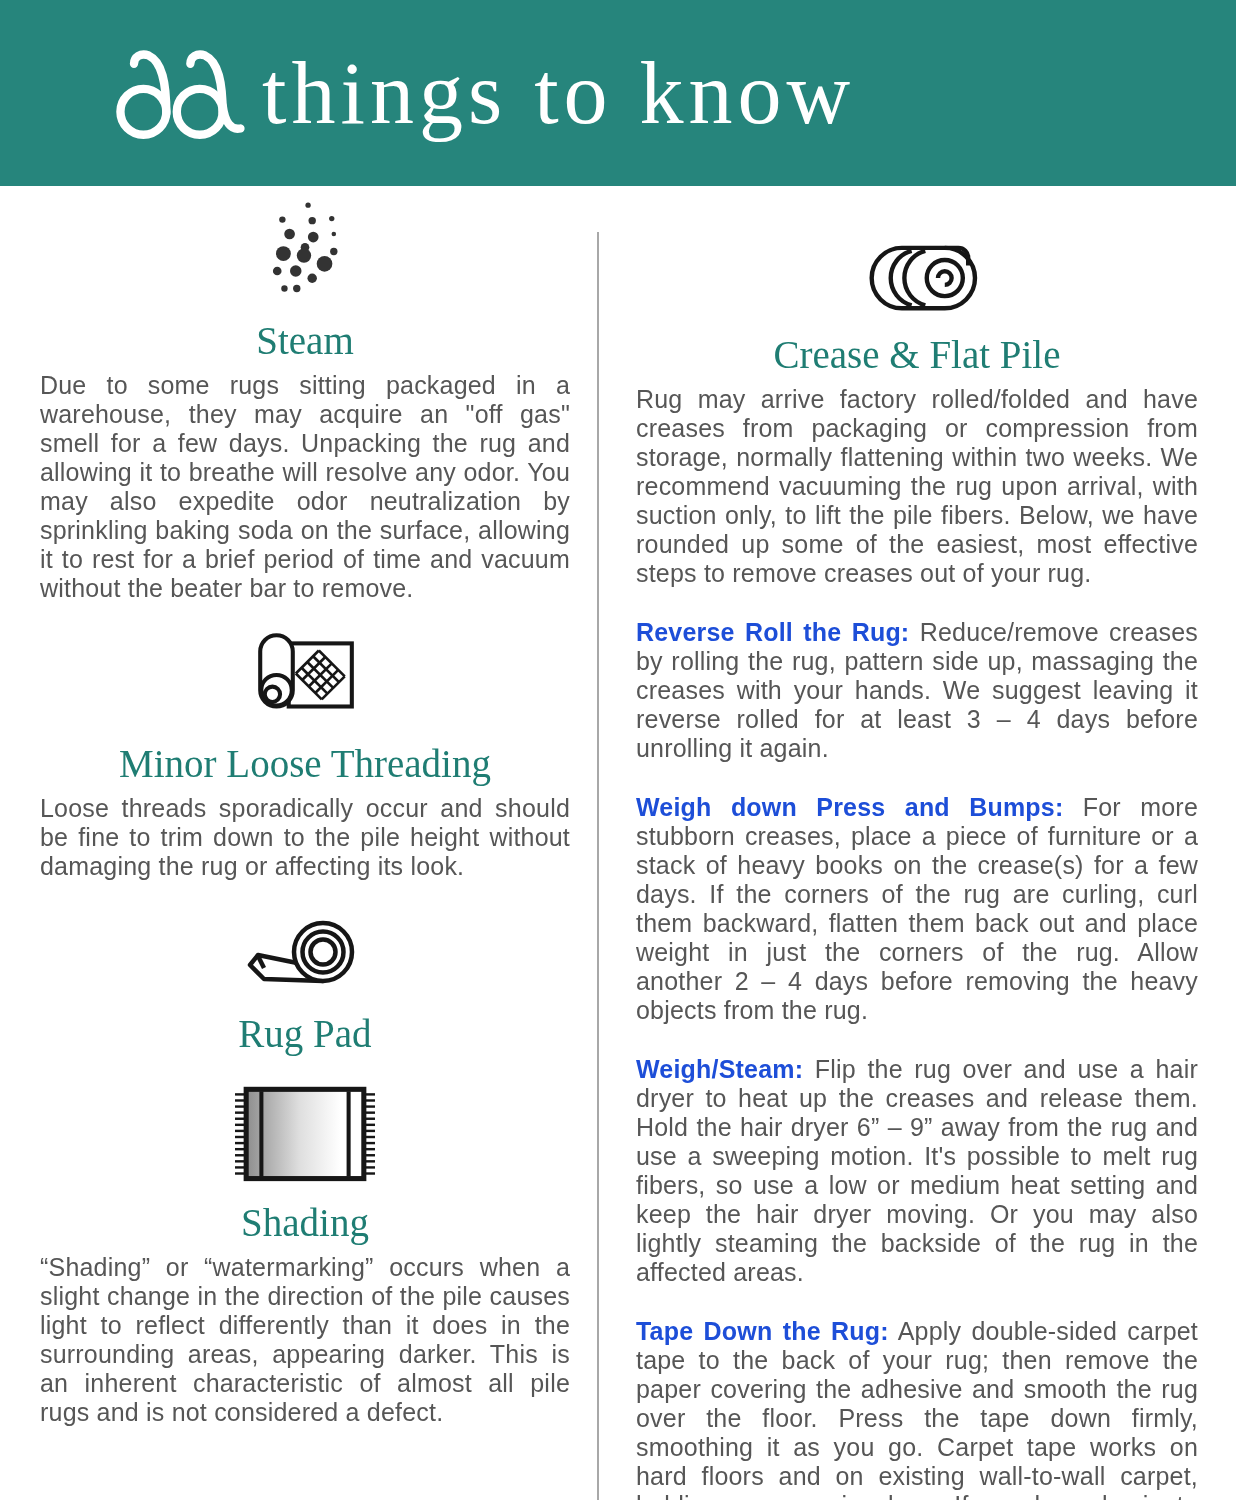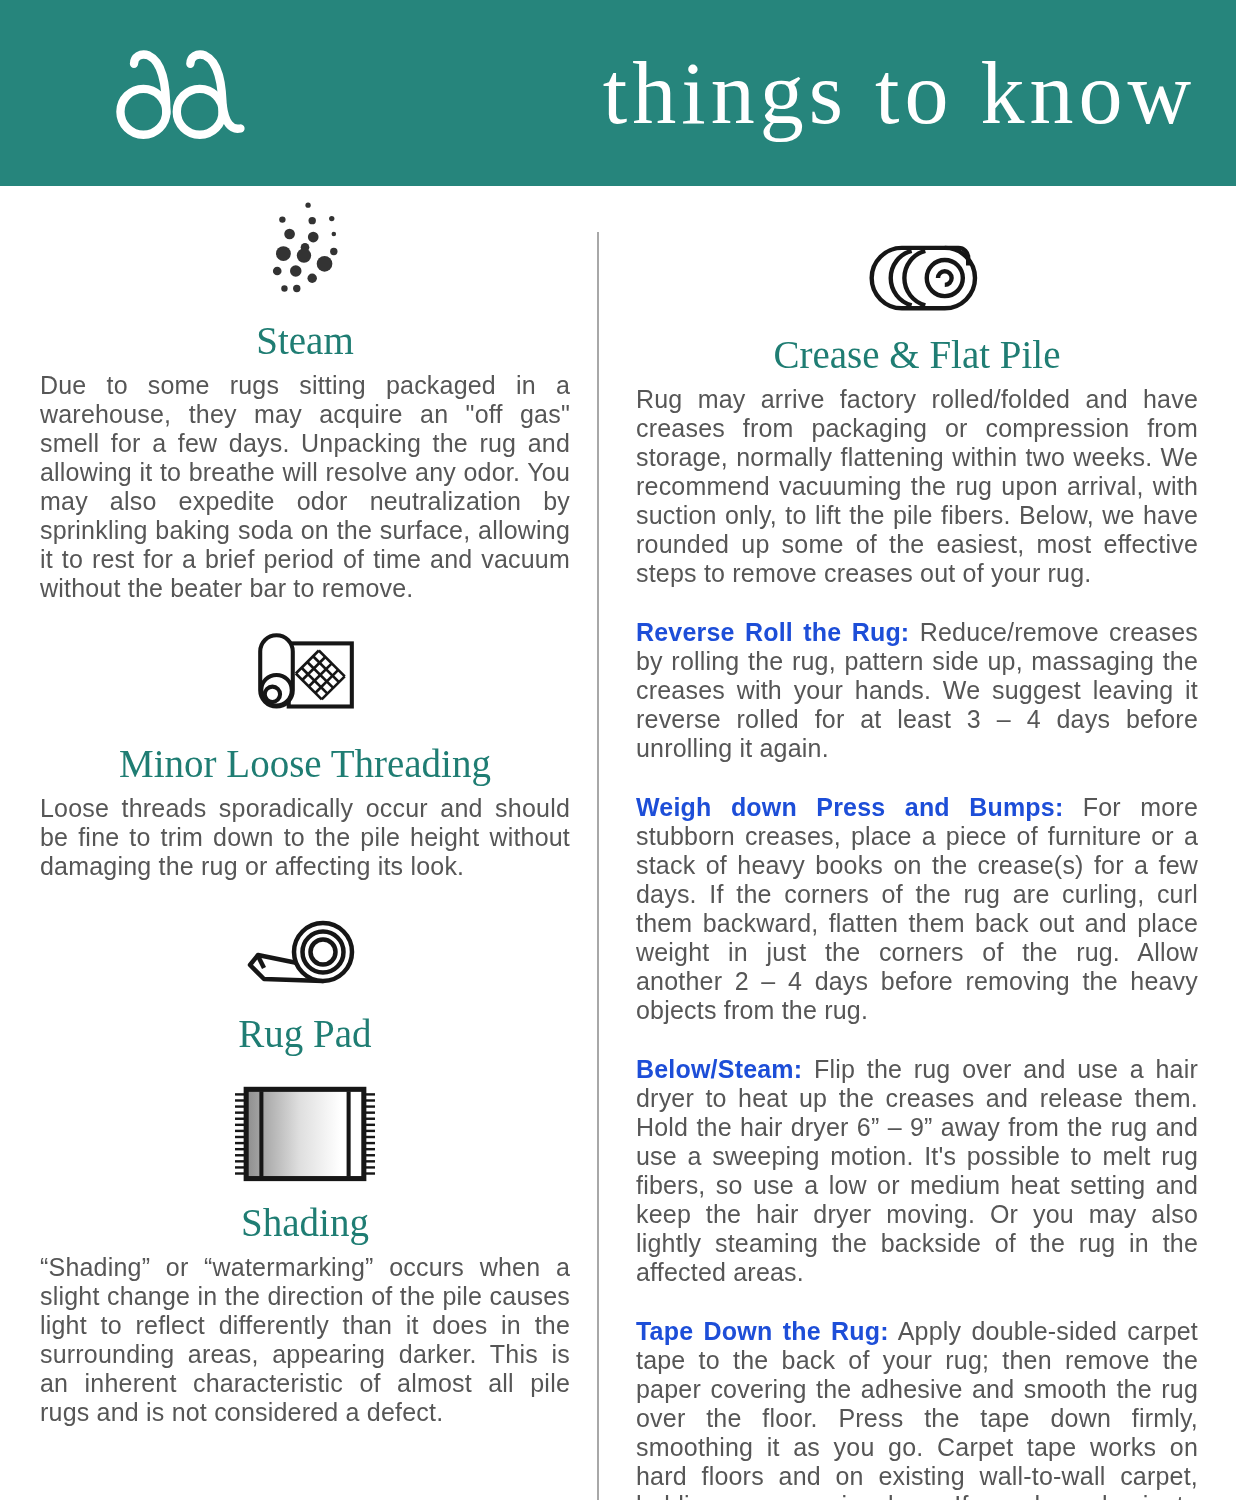--- a/index.html
+++ b/index.html
@@ -11,21 +11,21 @@
   .header{
     position:absolute;left:0;top:0;width:1236px;height:186px;
     background:#26857C;display:flex;align-items:center;
   }
   .logo-wrap{display:flex;align-items:center;margin-left:102px;}
   .logo-svg{width:160px;height:96px;}
   .brand{
     color:#ffffff;font-size:31px;letter-spacing:11px;line-height:1.3;
     margin-left:22px;text-align:center;font-weight:400;
   }
-  .title-wrap{flex:1;text-align:right;padding-right:40px;}
+  .title-wrap{flex:1;text-align:left;padding-right:40px;}
   .page-title{
     color:#ffffff;font-family:"Liberation Serif", serif;font-size:88px;
     letter-spacing:5px;font-weight:400;
   }
   
   .divider{position:absolute;left:597px;top:232px;width:2px;height:1268px;background:#a8a8a8;}
   .col{position:absolute;}
   .col-left{left:40px;top:198px;width:530px;}
   .col-right{left:636px;top:228px;width:562px;}
   .icon-row{text-align:center;}
@@ -191,17 +191,17 @@
       <path d="M89,37 a7,7 0 1 1 14,0 a7,7 0 0 1 -7,7"></path>
     </svg>
   </div>
   <h2 class="sec">Crease &amp; Flat Pile</h2>
   <p class="body">Rug may arrive factory rolled/folded and have creases from packaging or compression from storage, normally flattening within two weeks. We recommend vacuuming the rug upon arrival, with suction only, to lift the pile fibers. Below, we have rounded up some of the easiest, most effective steps to remove creases out of your rug.</p>
 
   <p class="body tip"><b>Reverse Roll the Rug:</b><span> Reduce/remove creases by rolling the rug, pattern side up, massaging the creases with your hands. We suggest leaving it reverse rolled for at least 3 – 4 days before unrolling it again.</span></p>
 
   <p class="body tip"><b>Weigh down Press and Bumps:</b><span> For more stubborn creases, place a piece of furniture or a stack of heavy books on the crease(s) for a few days. If the corners of the rug are curling, curl them backward, flatten them back out and place weight in just the corners of the rug. Allow another 2 – 4 days before removing the heavy objects from the rug.</span></p>
 
-  <p class="body tip"><b>Below/Steam:</b><span> Flip the rug over and use a hair dryer to heat up the creases and release them. Hold the hair dryer 6” – 9” away from the rug and use a sweeping motion. It's possible to melt rug fibers, so use a low or medium heat setting and keep the hair dryer moving. Or you may also lightly steaming the backside of the rug in the affected areas.</span></p>
+  <p class="body tip"><b>Weigh/Steam:</b><span> Flip the rug over and use a hair dryer to heat up the creases and release them. Hold the hair dryer 6” – 9” away from the rug and use a sweeping motion. It's possible to melt rug fibers, so use a low or medium heat setting and keep the hair dryer moving. Or you may also lightly steaming the backside of the rug in the affected areas.</span></p>
 
   <p class="body tip"><b>Tape Down the Rug:</b><span> Apply double-sided carpet tape to the back of your rug; then remove the paper covering the adhesive and smooth the rug over the floor. Press the tape down firmly, smoothing it as you go. Carpet tape works on hard floors and on existing wall-to-wall carpet, holding your rug in place. If you have laminate flooring, purchase a less adhesive double-sided tape to prevent the laminate from buckling or otherwise being damaged.</span></p>
 
 </div>
 
 </body></html>

